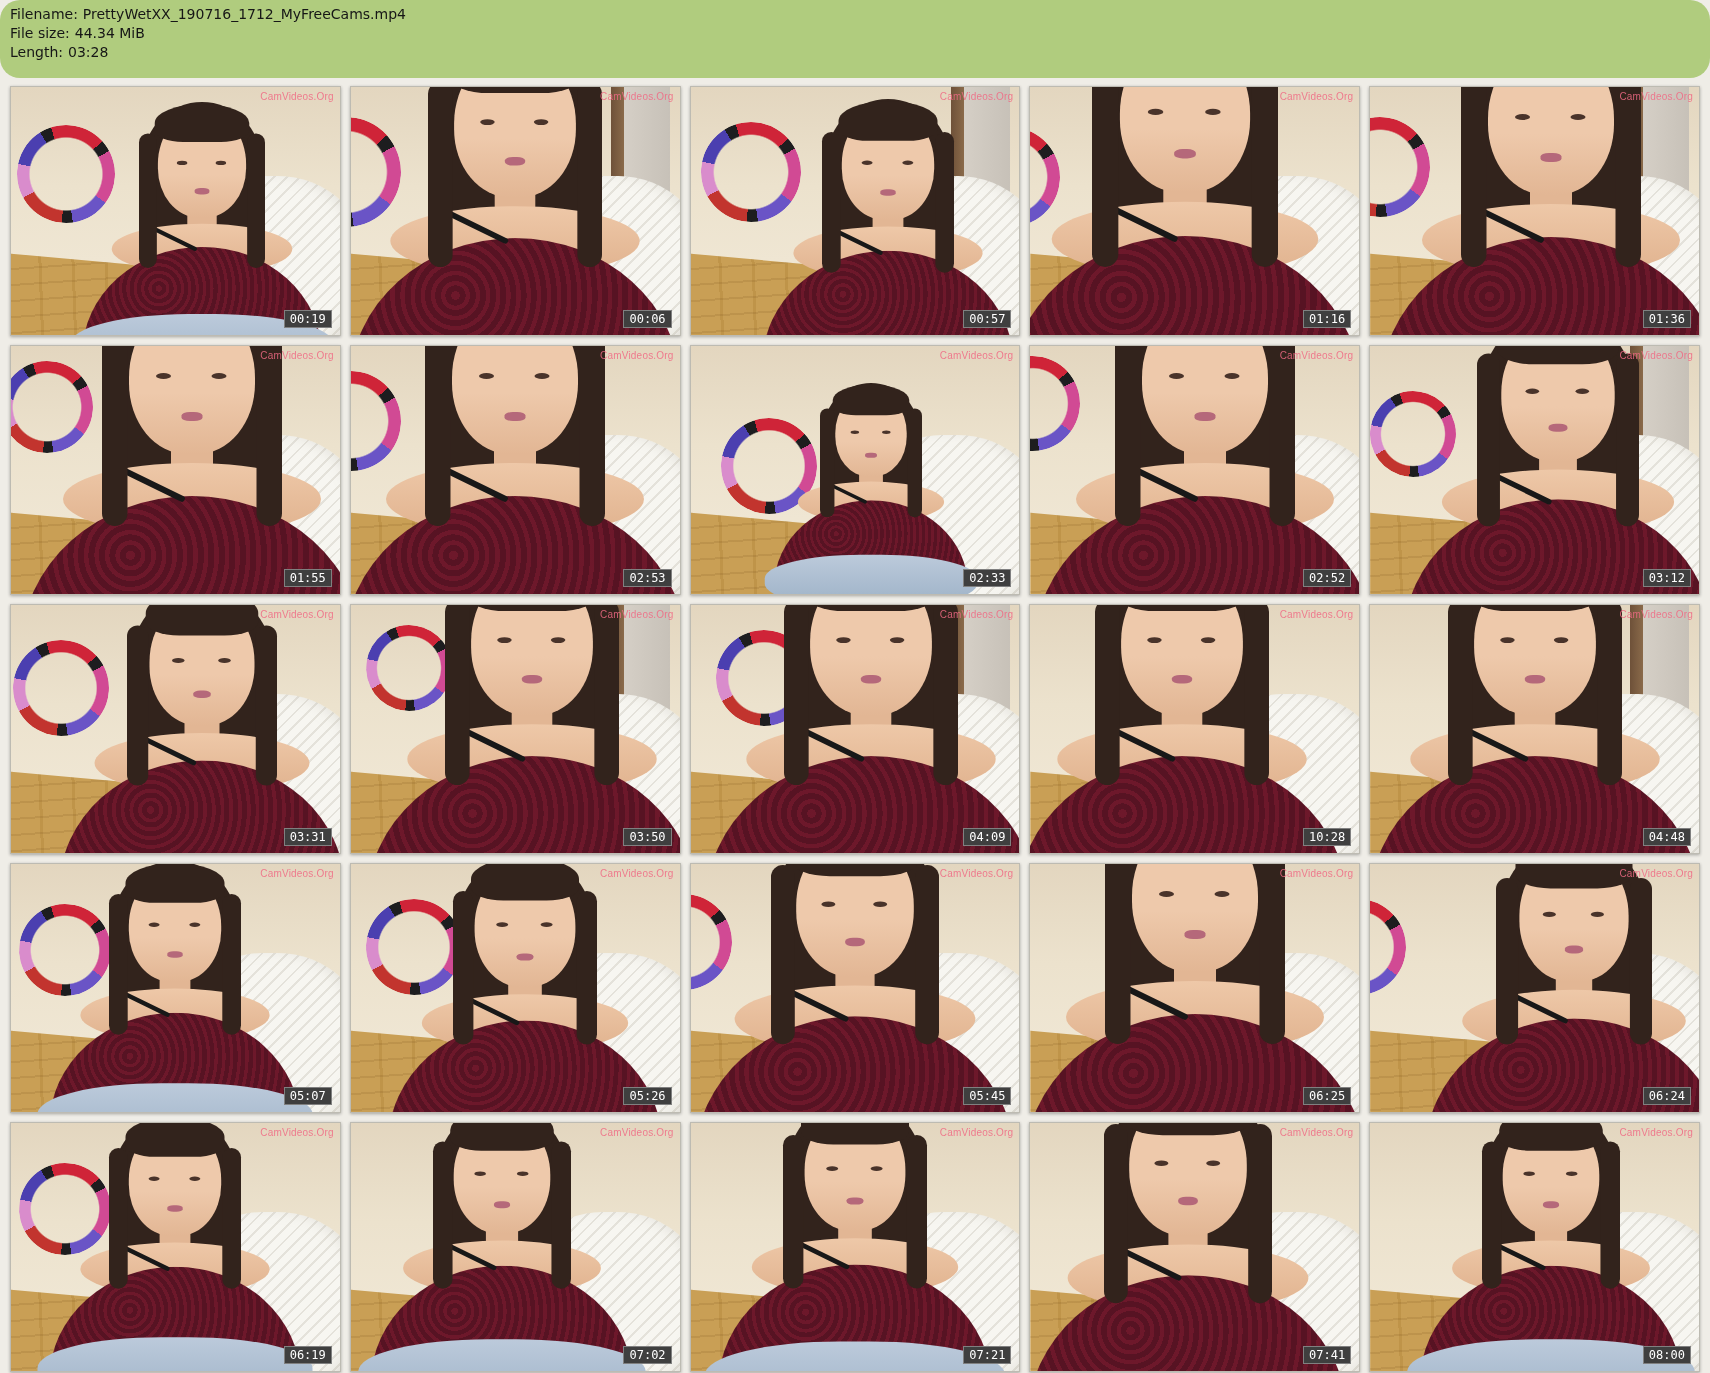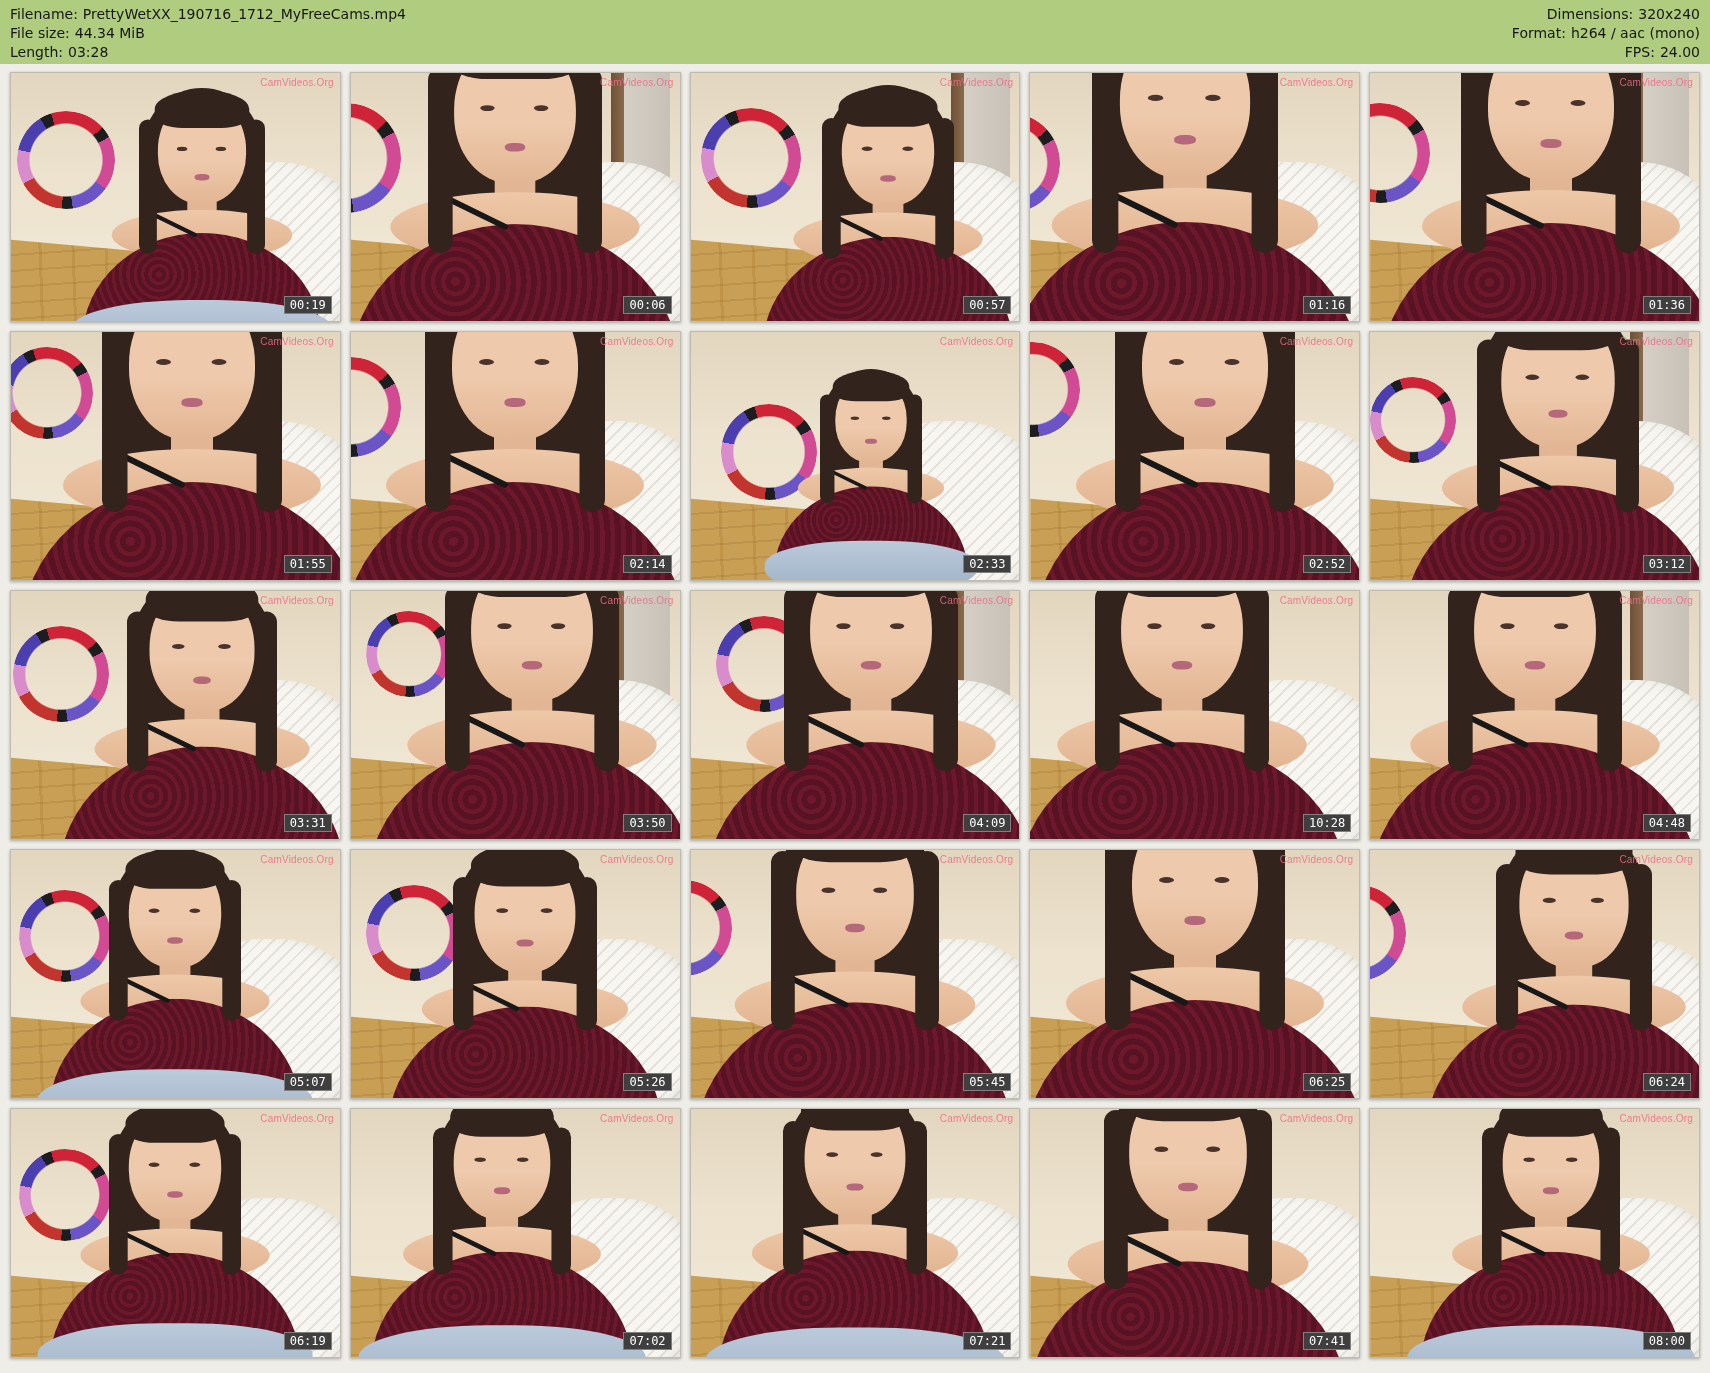--- a/index.html
+++ b/index.html
@@ -8,23 +8,23 @@
     --ts-bg:#3f3f3f;
     --ts-fg:#ffffff;
     --wm:#f06a84;
   }
   *{box-sizing:border-box;margin:0;padding:0}
   html,body{width:1710px;height:1373px;overflow:hidden}
   body{background:var(--page-bg);font-family:"DejaVu Sans","Liberation Sans",sans-serif}
 
   
   .info-bar{
-    width:100%;height:64px;background:var(--header-bg);
+    width:100%;height:78px;background:var(--header-bg);
     display:flex;justify-content:space-between;align-items:flex-start;
-    padding:5px 10px 4px 10px;color:#161616;font-size:14px;line-height:19px;
+    padding:5px 10px 4px 10px;color:#161616;font-size:14px;line-height:19px;border-radius:20px;
   }
   .info-col{display:flex;flex-direction:column}
   .info-col.right{text-align:right}
   .info-line .lbl{margin-right:5px}
 
   
   .grid{
     display:grid;grid-template-columns:repeat(5,1fr);grid-template-rows:repeat(5,250px);
     gap:9px;padding:8px 10px 10px 10px;
   }
@@ -107,31 +107,20 @@
     <div class="info-line">
       <span class="lbl">Filename:</span><span>PrettyWetXX_190716_1712_MyFreeCams.mp4</span>
     </div>
     <div class="info-line">
       <span class="lbl">File size:</span><span>44.34 MiB</span>
     </div>
     <div class="info-line">
       <span class="lbl">Length:</span><span>03:28</span>
     </div>
   </div>
-  <div class="info-col right">
-    <div class="info-line">
-      <span class="lbl">Dimensions:</span><span>320x240</span>
-    </div>
-    <div class="info-line">
-      <span class="lbl">Format:</span><span>h264 / aac (mono)</span>
-    </div>
-    <div class="info-line">
-      <span class="lbl">FPS:</span><span>24.00</span>
-    </div>
-  </div>
 </header>
 
 <main class="grid" id="grid">
     <div class="thumb">
       <div class="scene">
         <div class="wall"></div>
         <div class="floor"></div>
         <div class="blanket"></div>
         <div class="hoop" style="left:6px;top:38px;width:98px;height:98px"></div>
         <div class="person" style="left:58%;bottom:-40px;transform:translateX(-50%) scale(1.05)">
@@ -286,21 +275,21 @@
           <div class="sweater"></div>
           <div class="strap"></div>
           <div class="head"></div>
           <div class="strand-l"></div>
           <div class="strand-r"></div>
           <div class="eye l"></div>
           <div class="eye r"></div>
           <div class="lips"></div>
         </div>
         <div class="watermark">CamVideos.Org</div>
-        <div class="timestamp">02:14</div>
+        <div class="timestamp">02:53</div>
       </div>
     </div>
     <div class="thumb">
       <div class="scene">
         <div class="wall"></div>
         <div class="floor"></div>
         <div class="blanket"></div>
         <div class="hoop" style="left:30px;top:72px;width:96px;height:96px"></div>
         <div class="person" style="left:55%;bottom:-10px;transform:translateX(-50%) scale(0.85)">
           <div class="hair"></div>

